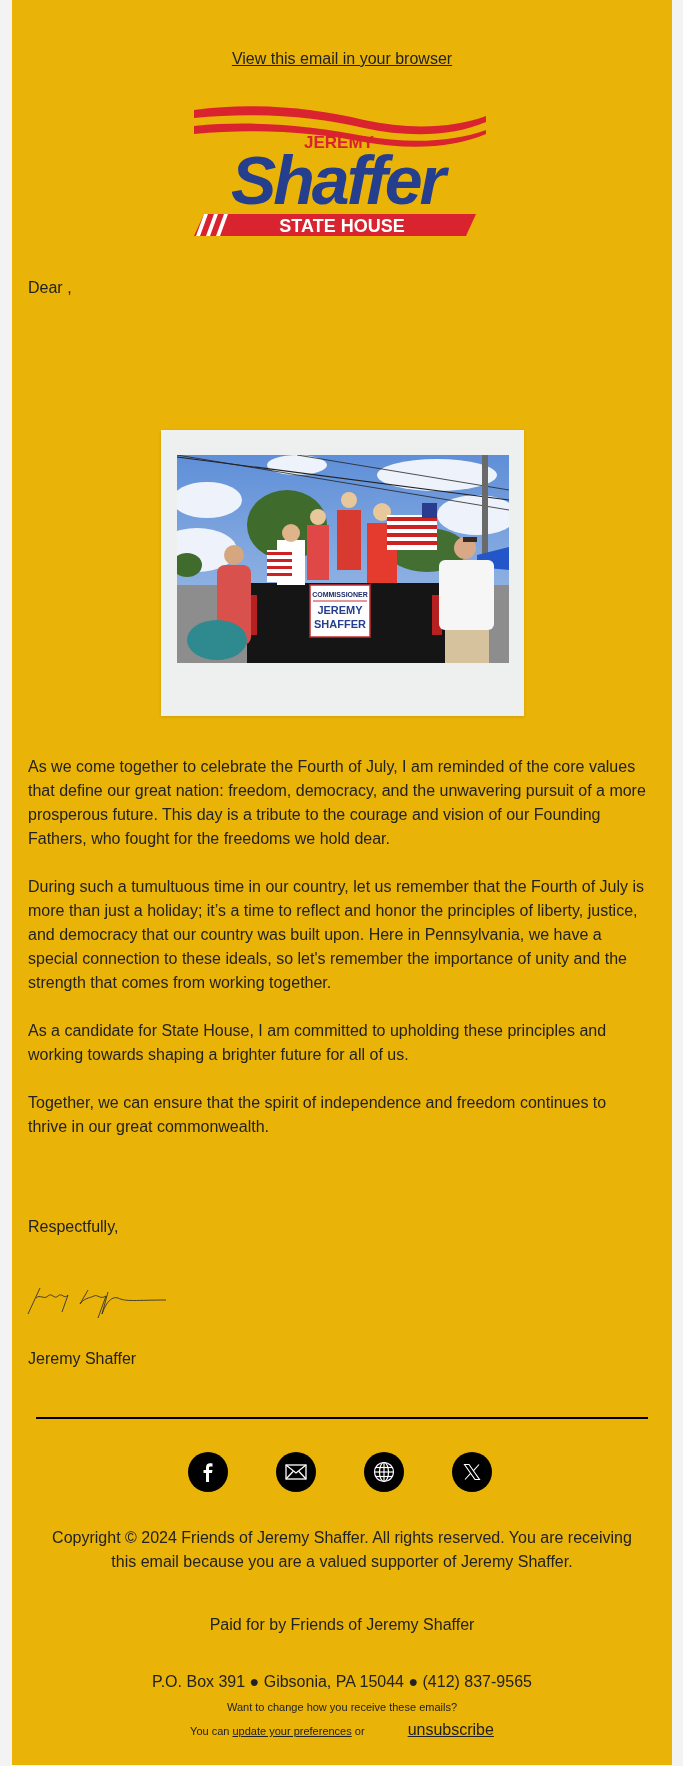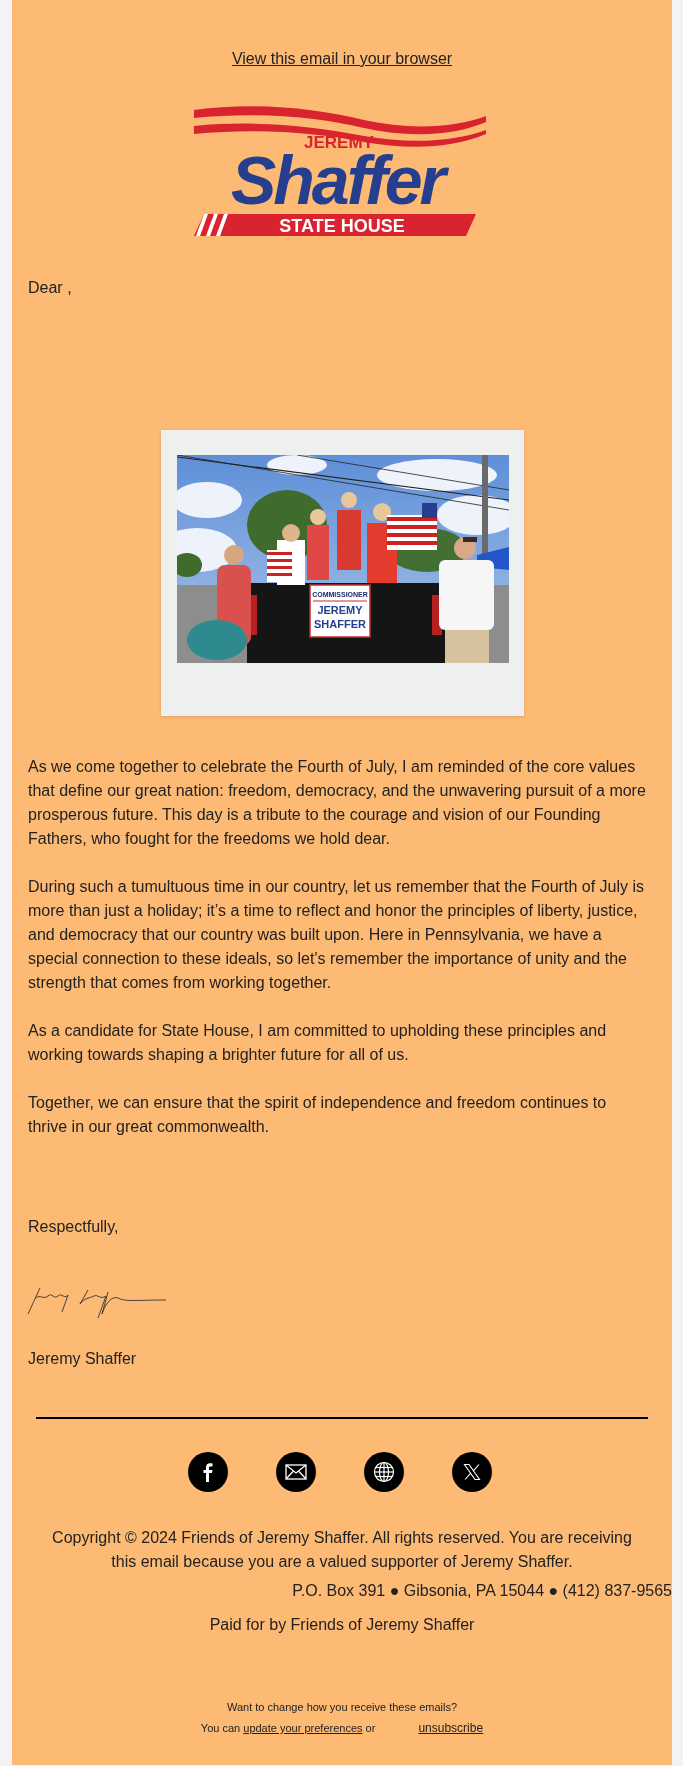--- a/index.html
+++ b/index.html
@@ -10,21 +10,21 @@
       font-family: "Liberation Sans", sans-serif;
       color: #222222;
       overflow: hidden;
     }
     .email {
       position: absolute;
       left: 12px;
       top: 0;
       width: 660px;
       height: 1765px;
-      background: #fdba74;
+      background: #eab308;
     }
     .abs { position: absolute; }
     .view-link {
       position: absolute;
       top: 50px;
       left: 0;
       width: 660px;
       text-align: center;
       font-size: 16px;
       color: #222;
@@ -108,21 +108,21 @@
     }
     .small-text {
       position: absolute;
       left: 0;
       width: 660px;
       text-align: center;
       font-size: 11px;
       color: #222;
     }
     .small-text a { color: #222; text-decoration: underline; cursor: pointer; }
-    .unsub { font-size: 12px; color: #222; cursor: pointer; margin-left: 40px; }
+    .unsub { font-size: 16px; color: #222; cursor: pointer; margin-left: 40px; }
   </style>
 </head>
 <body>
 
 <div class="email">
 
   <a class="view-link">View this email in your browser</a>
 
   <div class="logo">
     <svg width="296" height="130" viewBox="0 0 296 130">
@@ -260,20 +260,20 @@
   <a class="social" style="left:440px;">
     <svg width="18" height="18" viewBox="0 0 18 18">
       <path d="M1.5 1.5 H6 L16.5 16.5 H12 Z" fill="none" stroke="#fff" stroke-width="1.1"></path>
       <line x1="16" y1="1.5" x2="10.3" y2="7.8" stroke="#fff" stroke-width="1.1"></line>
       <line x1="2" y1="16.5" x2="7.8" y2="10.2" stroke="#fff" stroke-width="1.1"></line>
     </svg>
   </a>
 
   <div class="footer-text" style="top:1526px; left:34px; width:592px;">Copyright © 2024 Friends of Jeremy Shaffer. All rights reserved. You are receiving this email because you are a valued supporter of Jeremy Shaffer.</div>
   <div class="footer-text" style="top:1598px;margin-top:15px;">Paid for by Friends of Jeremy Shaffer</div>
-  <div class="footer-text" style="top:1579px;text-align:right;">P.O. Box 391 ● Gibsonia, PA 15044 ● (412) 837-9565</div>
+  <div class="footer-text" style="top:1670px;">P.O. Box 391 ● Gibsonia, PA 15044 ● (412) 837-9565</div>
 
   <div class="small-text" style="top:1701px;">Want to change how you receive these emails?</div>
   <div class="small-text" style="top:1721px;">
     <span>You can </span><a>update your preferences</a><span> or </span><a class="unsub">unsubscribe</a>
   </div>
 
 </div>
 
 </body></html>

